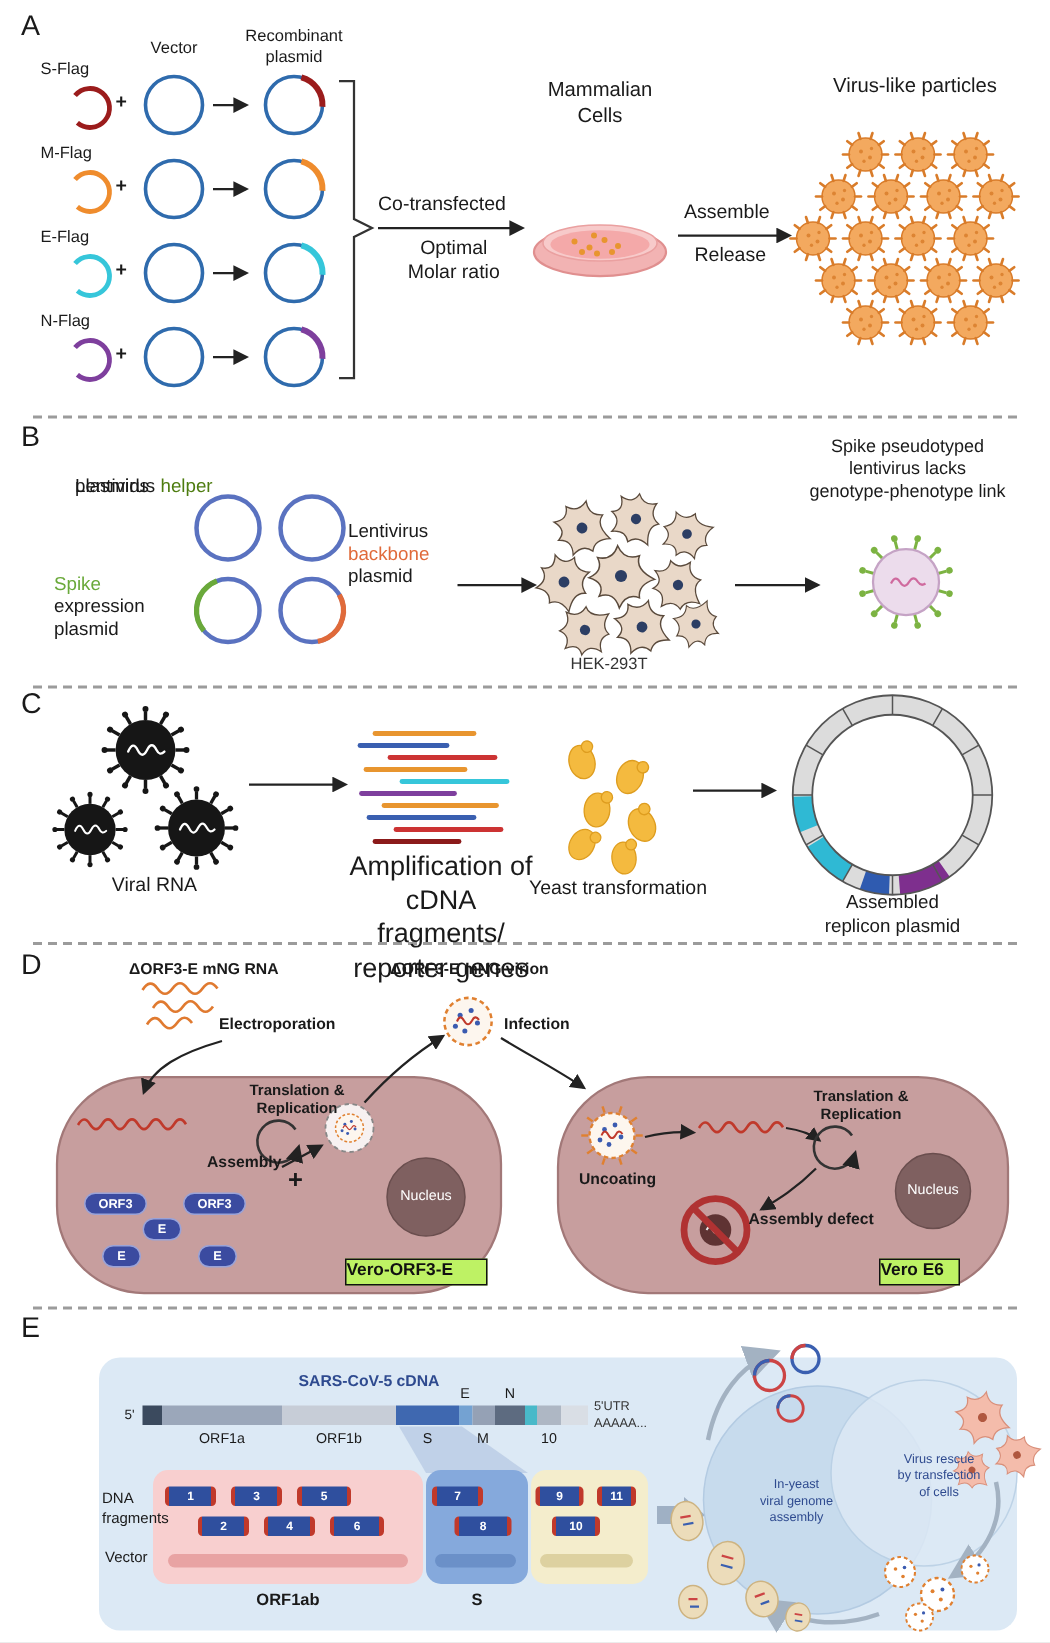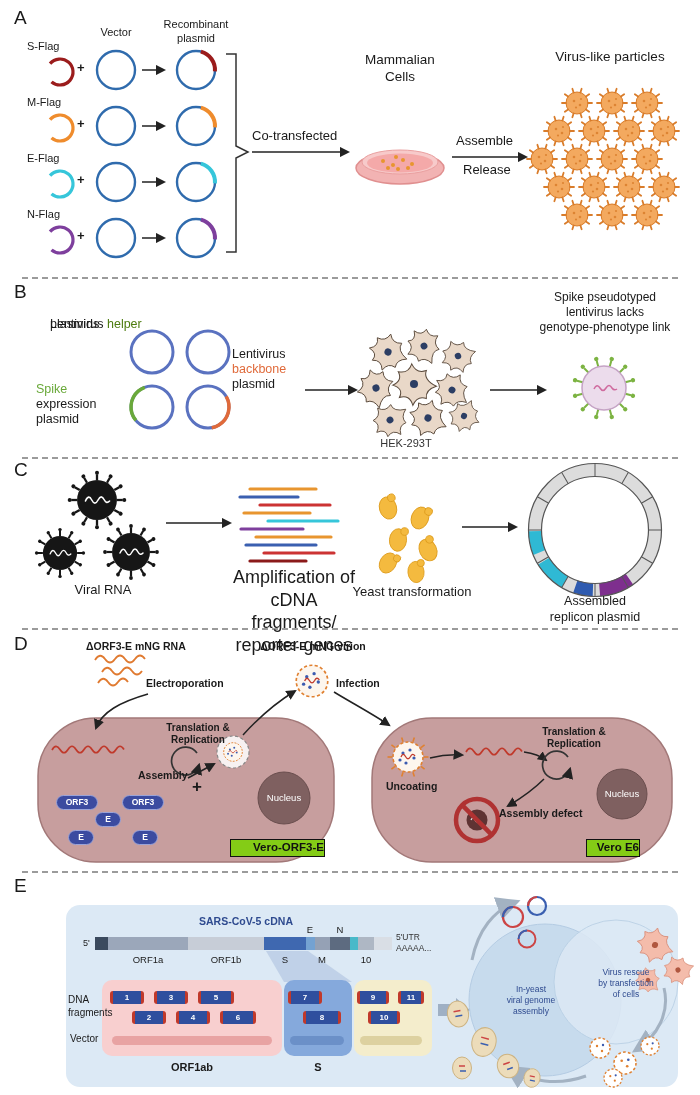--- a/index.html
+++ b/index.html
@@ -9,21 +9,21 @@
 .c{text-align:center}
 .b{font-weight:bold}
 .green{color:#6aa93a}.blue{color:#4d7c0f}.orange{color:#e06a3a}
 .sep{position:absolute;left:22px;width:656px;border-top:2px dashed #9b9b9b;z-index:2}
 svg.gfx{position:absolute;left:0;top:0;z-index:2}
 .bluebox{position:absolute;z-index:1;background:#dce9f5;border-radius:14px}
 .epanel{position:absolute;z-index:3;border-radius:10px}
 .frag{position:absolute;z-index:4;height:13px;border-radius:3px;color:#fff;font-size:8px;font-weight:bold;text-align:center;line-height:13px;background:linear-gradient(90deg,#c0392b 0 3px,#2f4f9e 3px calc(100% - 3px),#c0392b calc(100% - 3px))}
 .vcap{position:absolute;z-index:4;height:9px;border-radius:4.5px}
 .pill{position:absolute;z-index:5;background:#3b4ba0;border:1px solid #9aa3d8;border-radius:8px;color:#fff;font-size:8.5px;font-weight:bold;text-align:center;line-height:13px;height:15px}
-.tagbox{position:absolute;z-index:5;background:#84cc16;border:1.5px solid #111;font-weight:bold;font-size:11.5px;text-align:right;line-height:15px;height:18px;color:#111}
+.tagbox{position:absolute;z-index:5;background:#bef264;border:1.5px solid #111;font-weight:bold;font-size:11.5px;text-align:left;line-height:15px;height:18px;color:#111}
 .gbar{position:absolute;z-index:3;display:flex;height:13px}
 .gseg{height:13px}
 </style>
 </head>
 <body>
 
 <div id="canvas">
 
   <div class="bluebox" style="left:66px;top:905px;width:612px;height:182px"></div>
 
@@ -386,20 +386,22 @@
 plasmid</div>
   <div class="t" style="left:27px;top:40px;font-size:11px">S-Flag</div>
   <div class="t" style="left:27px;top:96px;font-size:11px">M-Flag</div>
   <div class="t" style="left:27px;top:152px;font-size:11px">E-Flag</div>
   <div class="t" style="left:27px;top:208px;font-size:11px">N-Flag</div>
   <div class="t b" style="left:77px;top:60px;font-size:13px">+</div>
   <div class="t b" style="left:77px;top:116px;font-size:13px">+</div>
   <div class="t b" style="left:77px;top:172px;font-size:13px">+</div>
   <div class="t b" style="left:77px;top:228px;font-size:13px">+</div>
   <div class="t" style="left:252px;top:128px;font-size:13px">Co-transfected</div>
+  <div class="t c" style="left:250px;top:157px;width:105px;font-size:13px">Optimal
+Molar ratio</div>
   <div class="t c" style="left:352px;top:52px;width:96px;font-size:13.5px">Mammalian
 Cells</div>
   <div class="t" style="left:456px;top:133px;font-size:13px">Assemble</div>
   <div class="t" style="left:463px;top:162px;font-size:13px">Release</div>
   <div class="t c" style="left:528px;top:49px;width:164px;font-size:13.5px">Virus-like particles</div>
 
   <div class="t" style="left:14px;top:280px;font-size:19px">B</div>
   <div class="t" style="left:50px;top:301px;font-size:12.5px">
     <span>Lentivirus </span><span class="blue">helper</span>
   </div>

